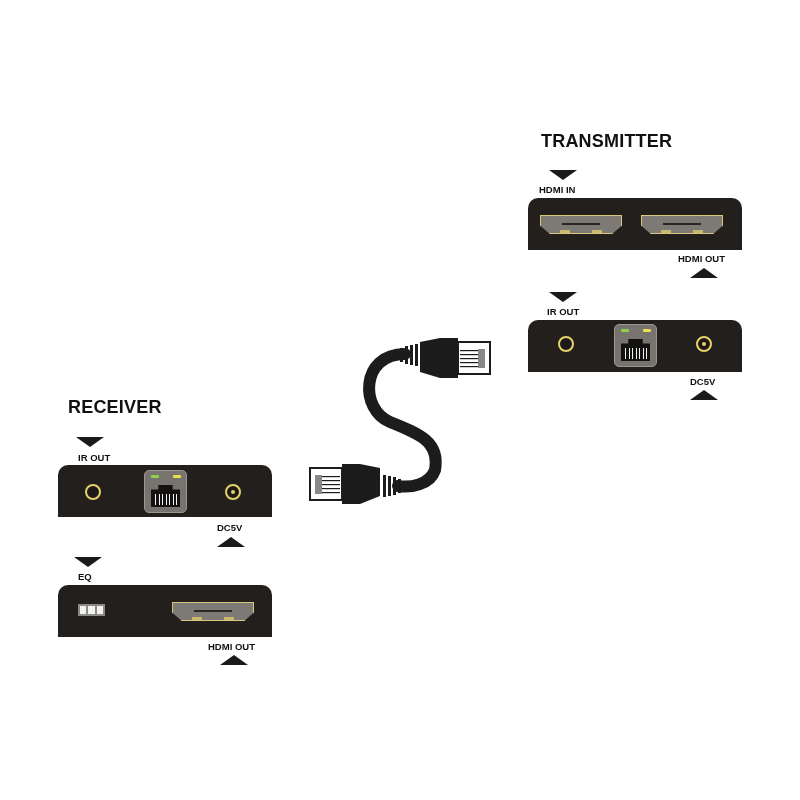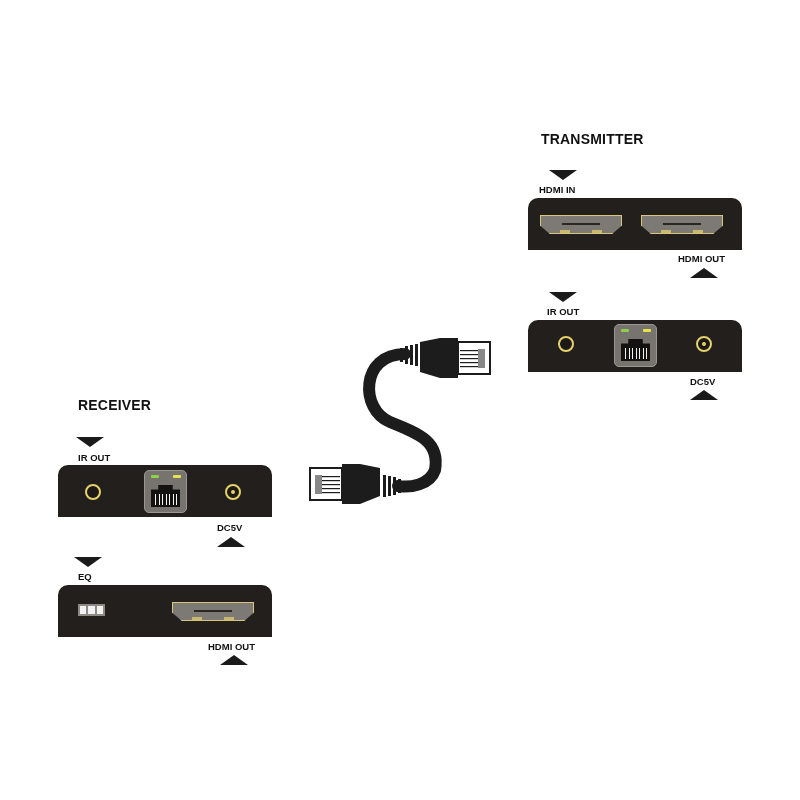--- a/index.html
+++ b/index.html
@@ -1,19 +1,19 @@
 <!DOCTYPE html>
 <html><head>
 <meta charset="utf-8">
 <style>
   html, body { margin:0; padding:0; background:#ffffff; }
   body { width:800px; height:800px; position:relative; overflow:hidden;
          font-family: "Liberation Sans", sans-serif; }
   .abs { position:absolute; }
-  .title { font-weight:bold; font-size:14px; color:#111; letter-spacing:0.2px; }
+  .title { font-weight:bold; font-size:18px; color:#111; letter-spacing:0.2px; }
   .lbl { font-weight:bold; font-size:9.5px; color:#111; white-space:nowrap; }
   .arrow-down { width:0; height:0; border-left:14px solid transparent; border-right:14px solid transparent; border-top:10px solid #1a1a1a; }
   .arrow-up { width:0; height:0; border-left:14px solid transparent; border-right:14px solid transparent; border-bottom:10px solid #1a1a1a; }
   .panel { background:#231f1c; border-radius:10px 10px 0 0; }
   .hdmi { background:#7d7a75; border:1.5px solid #d8c77a; 
           clip-path: polygon(0 0, 100% 0, 100% 55%, 88% 100%, 12% 100%, 0 55%); }
   .hdmi-wrap { position:absolute; }
   .hdmi-slot { position:absolute; height:2px; background:#2a2723; }
   .hdmi-tab { position:absolute; width:10px; height:3px; background:#c9b870; }
   .jack { border-radius:50%; border:2px solid #e6d26a; background:#1c1916; box-sizing:border-box; }
@@ -114,21 +114,21 @@
     <rect x="20" y="138" width="32" height="32" fill="#ffffff" stroke="#1c1c1c" stroke-width="2"></rect>
     <rect x="26" y="146" width="24" height="1.2" fill="#1c1c1c"></rect>
     <rect x="26" y="150" width="24" height="1.2" fill="#1c1c1c"></rect>
     <rect x="26" y="154" width="24" height="1.2" fill="#1c1c1c"></rect>
     <rect x="26" y="158" width="24" height="1.2" fill="#1c1c1c"></rect>
     <rect x="26" y="162" width="24" height="1.2" fill="#1c1c1c"></rect>
     <rect x="25" y="145" width="7" height="19" fill="#888"></rect>
   </g>
 </svg>
 
-<div class="abs title" style="left:78px; top:397px;">RECEIVER</div>
+<div class="abs title" style="left:68px; top:397px;">RECEIVER</div>
 
 <div class="abs arrow-down" style="left:76px; top:437px;"></div>
 <div class="abs lbl" style="left:78px; top:452px;">IR OUT</div>
 
 <div class="abs panel" style="left:58px; top:465px; width:214px; height:52px;">
   <div class="abs jack" style="left:27px; top:19px; width:16px; height:16px;"></div>
   <div class="abs rj45" style="left:86px; top:5px; width:43px; height:43px;">
     <div class="led" style="left:6px; top:4px; background:#8fcf4a;"></div>
     <div class="led" style="left:28px; top:4px; background:#e8e04a;"></div>
     <div class="rj45-inner" style="left:6px; top:14px; width:29px; height:22px; clip-path: polygon(25% 0, 75% 0, 75% 20%, 100% 20%, 100% 100%, 0 100%, 0 20%, 25% 20%);">

